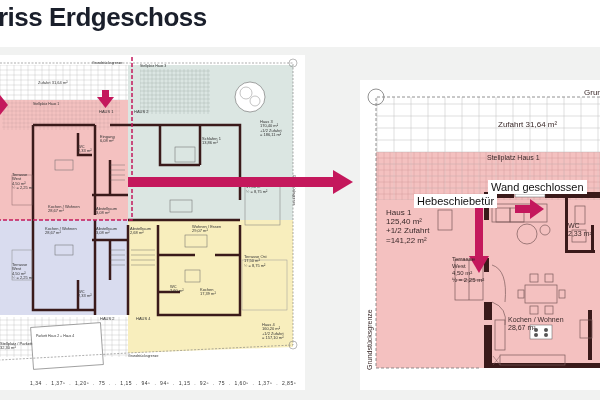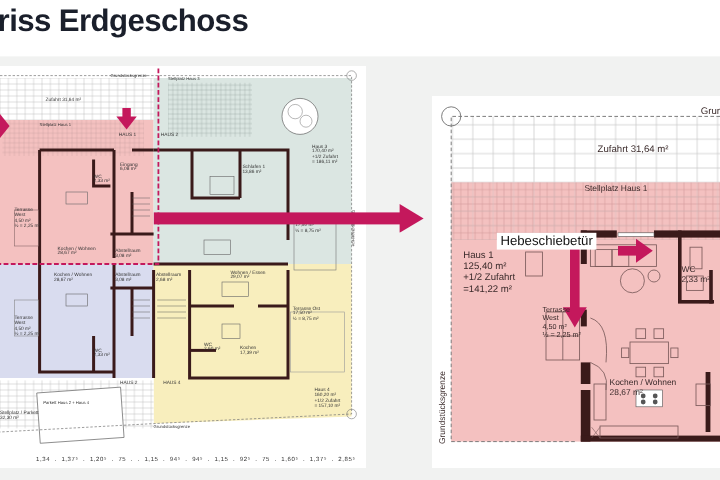--- a/index.html
+++ b/index.html
@@ -288,15 +288,16 @@
     <div class="rlbl" style="left:92px;top:176px;font-size:6px;">Terrasse
 West
 4,50 m²
 ½ = 2,25 m²</div>
     <div class="rlbl" style="left:148px;top:236px;font-size:7px;">Kochen / Wohnen
 28,67 m²</div>
     <div class="rlbl" style="left:6px;top:290px;font-size:7px;transform:rotate(-90deg);transform-origin:left top;">Grundstücksgrenze</div>
   </div>
 
   <div class="callout" style="left:414px;top:194px;">Hebeschiebetür</div>
+  <div class="callout" style="left:488px;top:180px;">Wand geschlossen</div>
 
   <div class="bottombar"></div>
 </div>
 
 </body></html>

